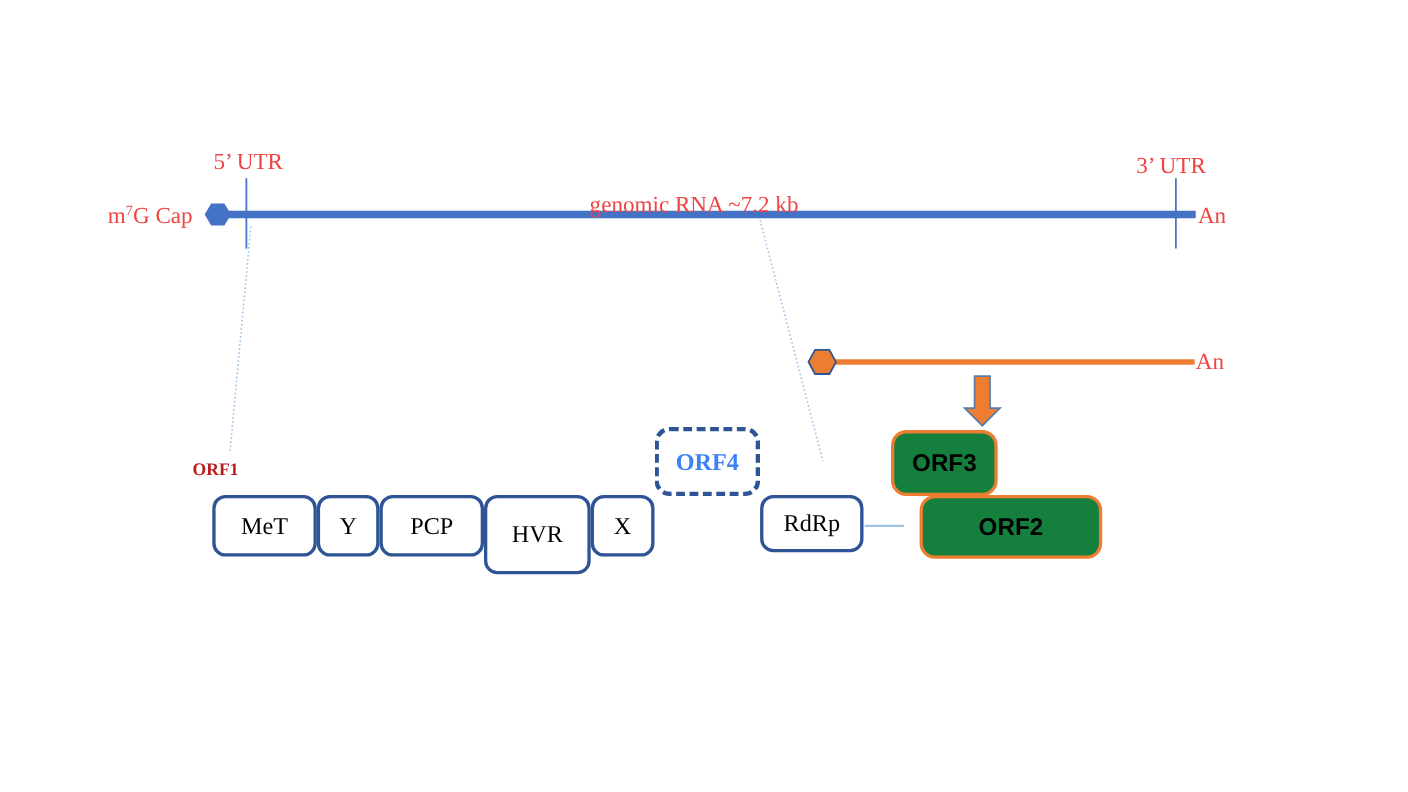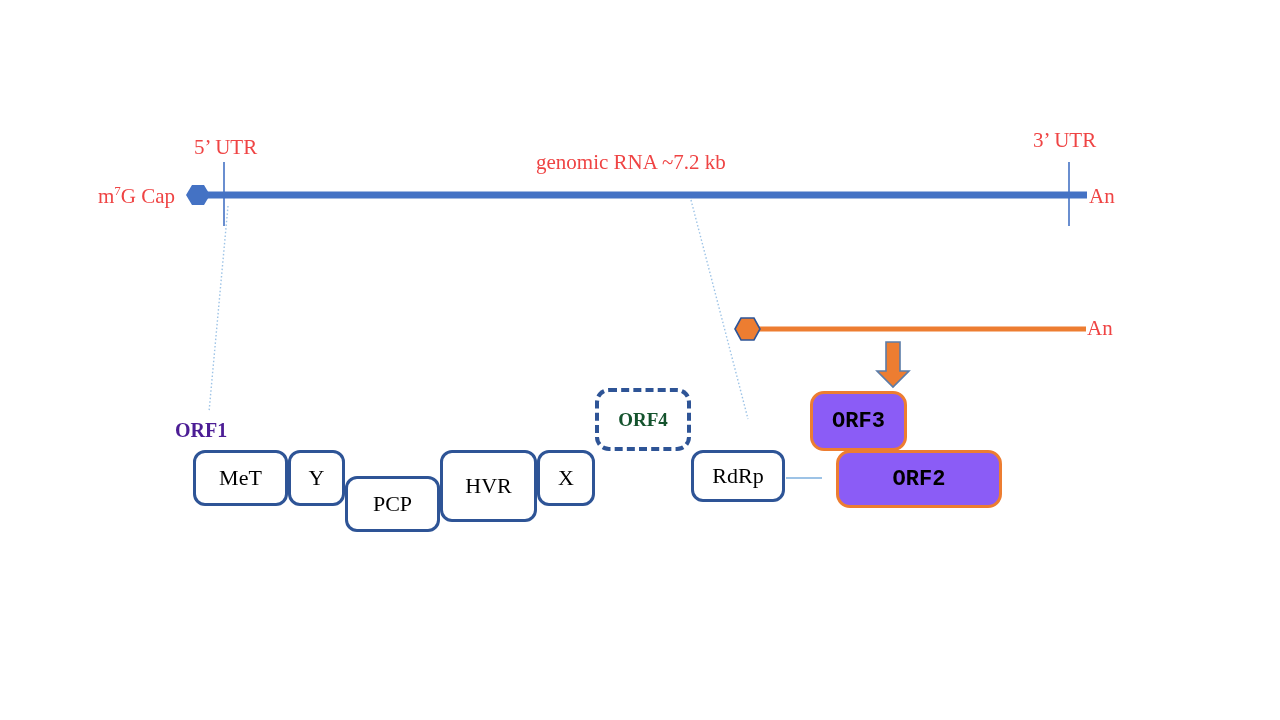--- a/index.html
+++ b/index.html
@@ -31,41 +31,41 @@
   .lbl {
     position: absolute;
     white-space: nowrap;
     font-family: "Liberation Serif", "DejaVu Serif", serif;
     font-size: 21px;
     line-height: 1;
     color: #ef4444;
   }
   .lbl-cap   { left: 98px;  top: 186px; }
   .lbl-5utr  { left: 194px; top: 137px; }
-  .lbl-3utr  { left: 1033px;top: 130px; }
-  .lbl-gen   { left: 536px; top: 152px; text-align: right; }
+  .lbl-3utr  { left: 1033px;top: 140px; }
+  .lbl-gen   { left: 536px; top: 176px; text-align: right; }
   .lbl-an1   { left: 1089px;top: 186px; }
   .lbl-sub   { left: 791px; top: 296px; }
   .lbl-an2   { left: 1087px;top: 318px; }
 
   .sup {
     font-size: 13px;
     vertical-align: super;
     line-height: 0;
   }
 
   
   .orf1-caption {
     position: absolute;
     left: 175px;
     top: 419px;
     font-family: "Liberation Serif", "DejaVu Serif", serif;
     font-weight: bold;
-    font-size: 20px;
-    color: #4c1d95;
+    font-size: 16px;
+    color: #b91c1c;
     white-space: nowrap;
   }
 
   
   .gene-box {
     position: absolute;
     box-sizing: border-box;
     border: 3px solid #2E5496;
     border-radius: 12px;
     background: #ffffff;
@@ -82,35 +82,35 @@
     position: absolute;
     box-sizing: border-box;
     border: 4px dashed #2E5496;
     border-radius: 14px;
     background: #ffffff;
     display: flex;
     align-items: center;
     justify-content: center;
     font-family: "Liberation Serif", "DejaVu Serif", serif;
     font-weight: bold;
-    font-size: 19px;
-    color: #14532d;
+    font-size: 22px;
+    color: #3b82f6;
   }
 
   
   .orange-box {
     position: absolute;
     box-sizing: border-box;
     border: 3px solid #ED7D31;
     border-radius: 14px;
-    background: #8b5cf6;
+    background: #15803d;
     display: flex;
     align-items: center;
     justify-content: center;
-    font-family: Liberation Mono, monospace;
+    font-family: Liberation Sans, sans-serif;
     font-weight: bold;
     font-size: 22px;
     color: #000000;
   }
 </style>
 </head>
 <body>
 
 <div id="canvas">
 
@@ -147,21 +147,21 @@
 
   <div class="lbl lbl-an1">An</div>
 
 
   <div class="lbl lbl-an2">An</div>
 
   <div class="orf1-caption">ORF1</div>
 
   <div class="gene-box" style="left:193px;  top:450px; width:95px;  height:56px;">MeT</div>
   <div class="gene-box" style="left:288px;  top:450px; width:57px;  height:56px;">Y</div>
-  <div class="gene-box" style="left:345px;  top:450px; width:95px;  height:56px;margin-top:26px;">PCP</div>
+  <div class="gene-box" style="left:345px;  top:450px; width:95px;  height:56px;">PCP</div>
   <div class="gene-box" style="left:440px;  top:450px; width:97px;  height:72px;">HVR</div>
   <div class="gene-box" style="left:537px;  top:450px; width:58px;  height:56px;">X</div>
   <div class="gene-box" style="left:691px;  top:450px; width:94px;  height:52px;">RdRp</div>
 
   <div class="orf4-box" style="left:595px; top:388px; width:96px; height:63px;">ORF4</div>
 
   <div class="orange-box" style="left:810px; top:391px; width:97px; height:60px;">ORF3</div>
   <div class="orange-box" style="left:820px; top:450px; width:166px; height:58px;margin-left:16px;">ORF2</div>
 
 </div>

